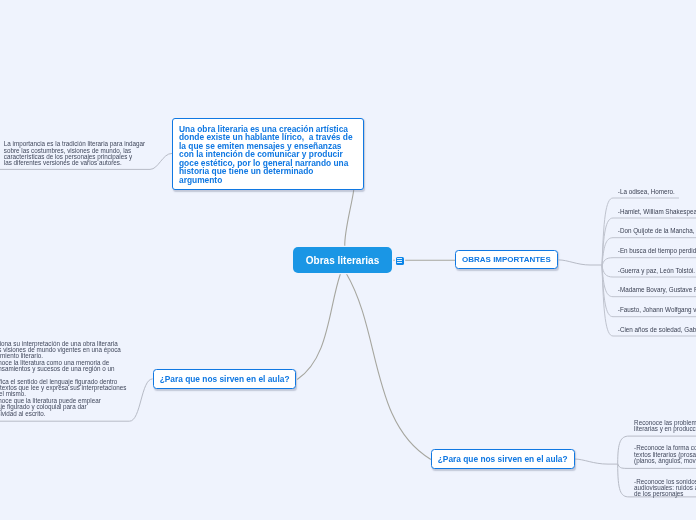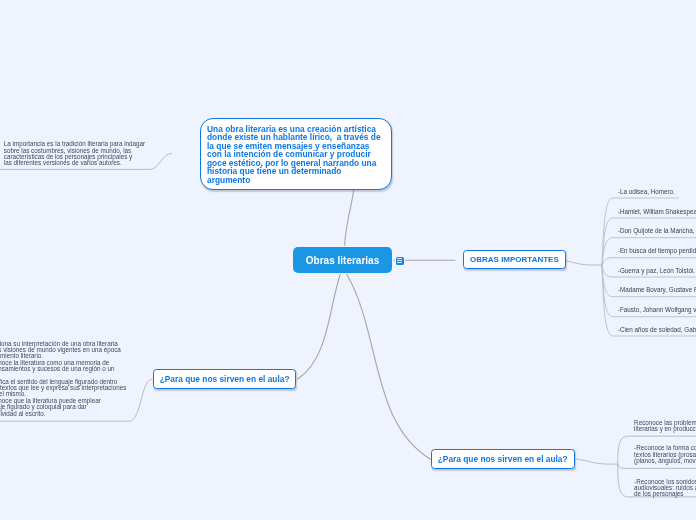--- a/index.html
+++ b/index.html
@@ -28,33 +28,32 @@
   #note-icon i:nth-child(2){top:3.45px;width:5.1px;}
   #note-icon i:nth-child(3){top:5.5px;width:4.8px;}
 
   
   .pill{
     background:#ffffff;border:1.55px solid #1078e2;border-radius:3.5px;
     color:#1078e2;font-weight:bold;display:flex;align-items:center;
     justify-content:center;
     box-shadow:1px 1.2px 1.2px rgba(120,130,155,.38);
   }
-  #n-importantes{left:454.6px;top:249.7px;width:103.6px;height:19.8px;font-size:8px;margin-left:8px;}
+  #n-importantes{left:454.6px;top:249.7px;width:103.6px;height:19.8px;font-size:8px;}
   #n-aula1{left:152.7px;top:369px;width:143.8px;height:19.6px;font-size:8.35px;}
   #n-aula2{left:430.8px;top:449px;width:143.8px;height:19.6px;font-size:8.35px;}
 
   
   #defbox{
     left:172px;top:118px;width:192px;height:71.5px;
-    background:#ffffff;border:1.55px solid #1078e2;border-radius:13px;
+    background:#ffffff;border:1.55px solid #1078e2;border-radius:3px;
     color:#1078e2;font-size:8.4px;font-weight:bold;line-height:8.47px;
     padding:5.9px 0 0 6px;
     box-shadow:1px 1.2px 1.2px rgba(120,130,155,.38);
     white-space:pre;
-    margin-left:28px;
   }
 
   
   .plain{color:#41485c;font-size:6.3px;line-height:6.4px;white-space:pre-line;}
   .leaf{color:#393f51;font-size:6.3px;white-space:nowrap;line-height:8px;}
 </style>
 </head>
 <body>
 
 <svg id="links" viewBox="0 0 696 520">

